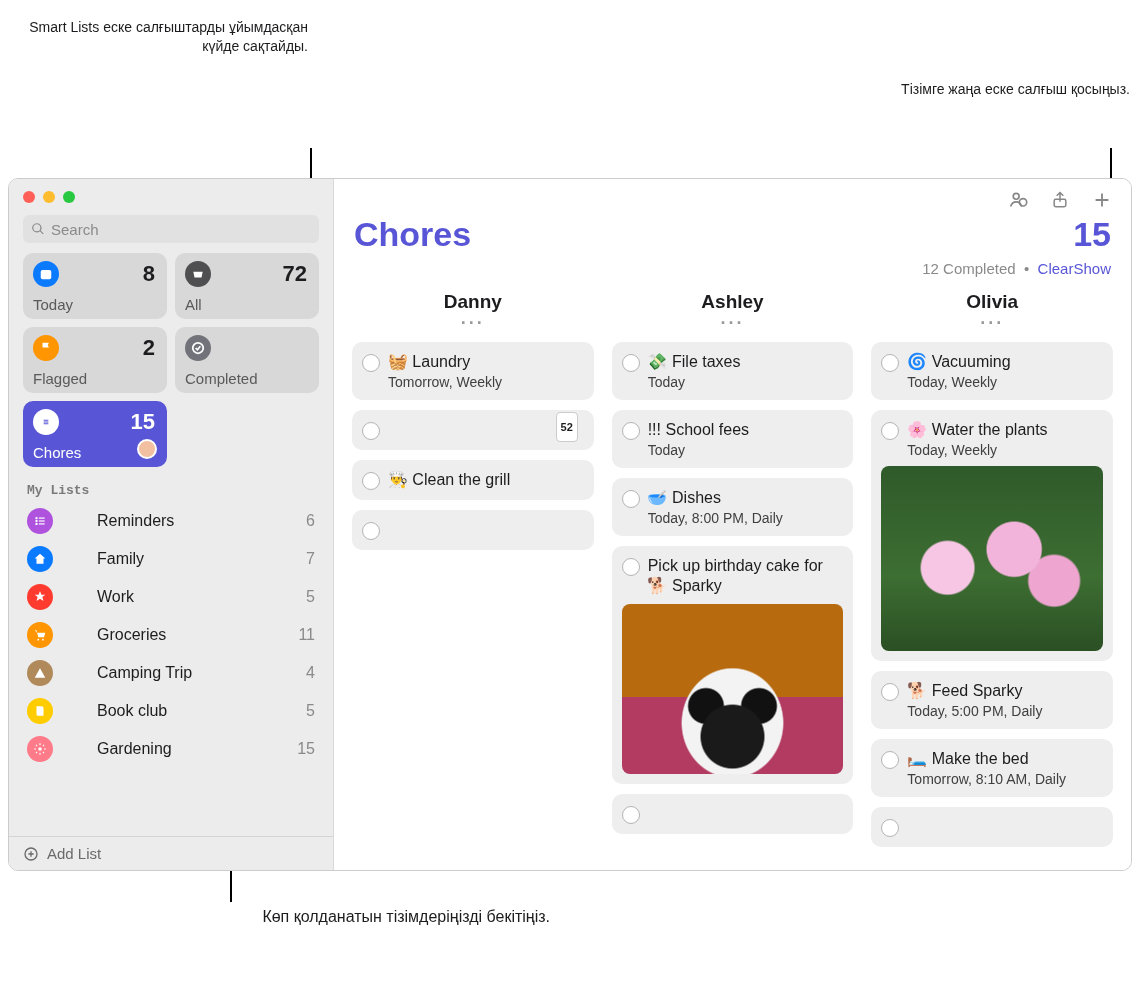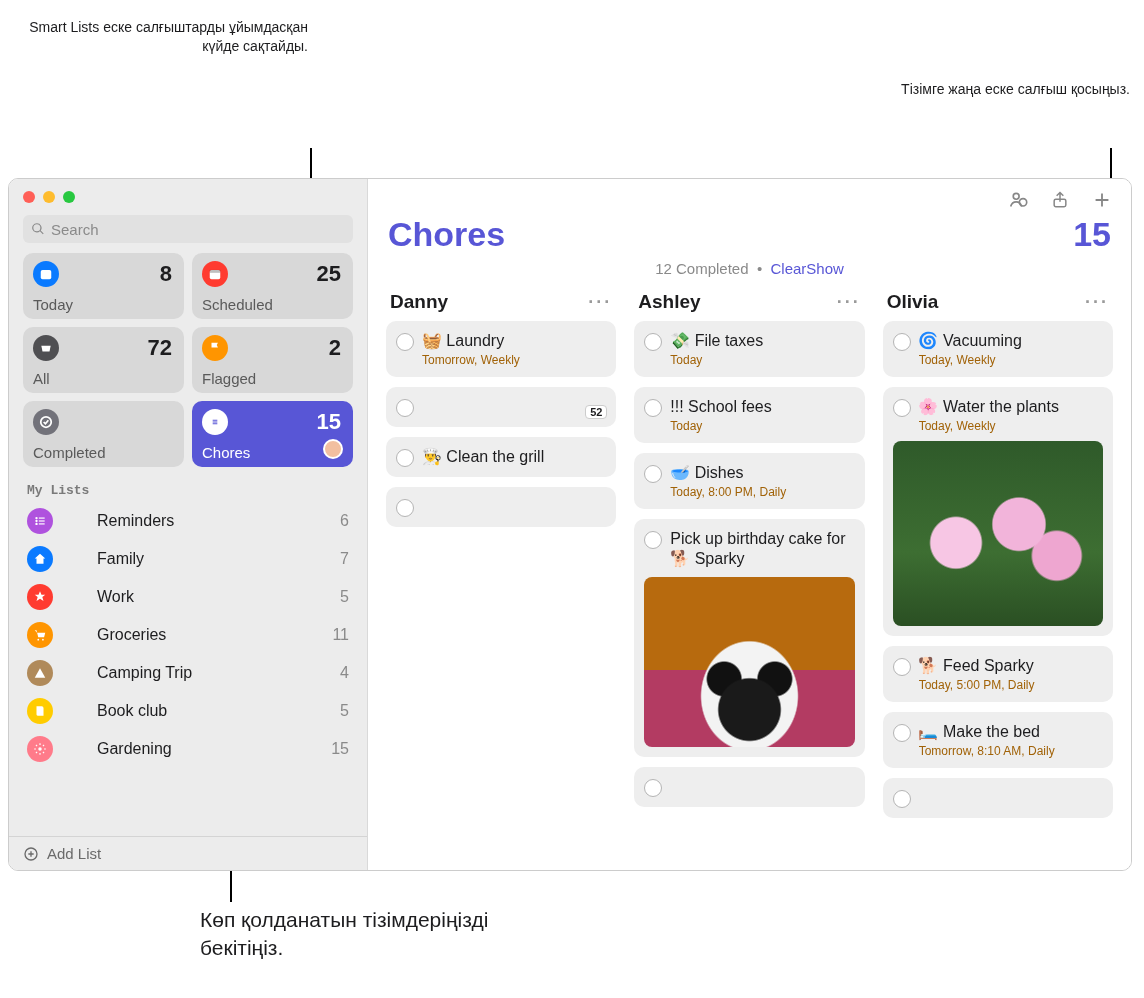--- a/index.html
+++ b/index.html
@@ -27,21 +27,21 @@
     left: 8px; top: 178px;
     width: 1124px; height: 693px;
     border: 1px solid #ccc;
     border-radius: 10px;
     overflow: hidden;
     display: flex;
     background: #fff;
   }
   
   .sidebar {
-    width: 359px;
+    width: 325px;
     background: #ececec;
     display: flex;
     flex-direction: column;
     border-right: 1px solid #d9d9d9;
     position: relative;
   }
   .traffic {
     display: flex;
     gap: 8px;
     padding: 12px 14px 8px;
@@ -109,43 +109,43 @@
   
   .main { flex:1; display:flex; flex-direction:column; background:#fff; }
   .toolbar {
     display:flex; justify-content:flex-end; gap:20px;
     padding:10px 18px 4px;
   }
   .toolbar .tbtn { width:22px;height:22px;color:#878787;cursor:pointer; display:flex;align-items:center;justify-content:center;}
   .header { padding: 0 20px 6px; display:flex; justify-content:space-between; align-items:flex-start;}
   .title { font-size:34px; font-weight:700; color:#5856d6; }
   .big-count { font-size:34px; font-weight:700; color:#5856d6; text-align:right;}
-  .subhead { padding:0 20px 10px; display:flex; justify-content:center; font-size:15px;}
+  .subhead { padding:0 20px 10px; display:flex; justify-content:flex-end; font-size:15px;}
   .subhead .left { color:#8a8a8a; }
   .subhead .clear { color:#5856d6; cursor:pointer; }
   .subhead .show { color:#5856d6; cursor:pointer; }
   .columns { flex:1; display:flex; gap:18px; padding:0 18px 0; overflow:hidden;}
   .col { flex:1; min-width:0; display:flex; flex-direction:column; }
-  .col-head { display:flex; justify-content:space-between; align-items:center; padding:4px 4px 8px; font-weight:700; font-size:19px;}
+  .col-head { display:flex; justify-content:space-between; align-items:center; padding:4px 4px 8px; font-weight:700; font-size:19px;flex-direction:column;}
   .col-head .more { color:#9a9a9a; font-size:18px; letter-spacing:2px; cursor:pointer;}
   .card {
     background:#eeeeee;
     border-radius:10px;
     padding:10px 10px 10px 10px;
     margin-bottom:10px;
     position:relative;
   }
   .card-row { display:flex; align-items:flex-start; gap:8px;}
   .radio {
     width:18px;height:18px;border:1.5px solid #b4b4b4;border-radius:50%;
     flex:0 0 18px; margin-top:2px; cursor:pointer; background:#fff;
   }
   .ct { flex:1; min-width:0;}
   .ct .t { font-size:16px; line-height:1.25;}
-  .ct .sub { font-size:12px; color:#a16207; margin-top:2px;}
+  .ct .sub { font-size:14px; color:#404040; margin-top:2px;}
   .thumb {
     margin-top:8px; border-radius:8px; width:100%; height:170px;
     background:#8899aa;
   }
   .thumb.italy{
     background: linear-gradient(180deg,#bfe0ef 0%,#bfe0ef 35%,#8fb3c7 36%,#6d94a8 55%,#cdd4cf 56%,#4f7f91 72%,#2c5570 100%);
   }
   .thumb.dog{
     height:170px;
     background:
@@ -159,31 +159,31 @@
     height:185px;
     background:
       radial-gradient(circle at 30% 55%, #f7c6e4 0 14%, transparent 15%),
       radial-gradient(circle at 60% 45%, #f2b4da 0 16%, transparent 17%),
       radial-gradient(circle at 78% 62%, #eea6d0 0 12%, transparent 13%),
       radial-gradient(circle at 30% 55%, #f2d24a 0 3%, transparent 4%),
       radial-gradient(circle at 60% 45%, #f2d24a 0 3%, transparent 4%),
       linear-gradient(180deg,#2f5a2a 0%,#3d6e32 60%,#2a4f23 100%);
   }
   .corner-badge{
-    position:absolute; right:9px; bottom:8px;
-    width:22px;height:14px;border-radius:4px;background:#fff;border:1px solid #ccc;
+    position:absolute; right:16px; bottom:8px;
+    width:22px;height:30px;border-radius:4px;background:#fff;border:1px solid #ccc;
     font-size:11px;display:flex;align-items:center;justify-content:center;font-weight:600;
   }
   .card.empty { padding:10px; }
   
   .callout-bottom {
     position:absolute;
-    font-size:21px;
+    font-size:16px;
     line-height:1.35;
-    text-align:left;
+    text-align:right;
   }
 </style>
 </head>
 <body>
 
 <div class="callout" style="left:18px;top:18px;width:290px;">Smart Lists еске салғыштарды ұйымдасқан күйде сақтайды.</div>
 <div class="callout-line" style="left:310px;top:148px;width:2px;height:230px;"></div>
 
 <div class="callout" style="left:830px;top:80px;width:300px;">Тізімге жаңа еске салғыш қосыңыз.</div>
 <div class="callout-line" style="left:1110px;top:148px;width:2px;height:34px;"></div>
@@ -210,30 +210,20 @@
         <div class="smart-card">
           <div class="smart-icon" style="background:#0a7aff">
             <svg width="14" height="14" viewBox="0 0 24 24" fill="#fff">
               <rect x="3" y="5" width="18" height="16" rx="3"></rect>
             </svg>
           </div>
           <div class="smart-count">8</div>
           <div class="smart-name">Today</div>
         </div>
         <div class="smart-card">
-          <div class="smart-icon" style="background:#ff3b30">
-            <svg width="14" height="14" viewBox="0 0 24 24" fill="#fff">
-              <rect x="3" y="5" width="18" height="16" rx="3"></rect>
-              <rect x="3" y="5" width="18" height="5" fill="rgba(0,0,0,.25)"></rect>
-            </svg>
-          </div>
-          <div class="smart-count">25</div>
-          <div class="smart-name">Scheduled</div>
-        </div>
-        <div class="smart-card">
           <div class="smart-icon" style="background:#4f4f52">
             <svg width="14" height="14" viewBox="0 0 24 24" fill="#fff">
               <path d="M4 8h16l-2 10H6z"></path>
             </svg>
           </div>
           <div class="smart-count">72</div>
           <div class="smart-name">All</div>
         </div>
         <div class="smart-card">
           <div class="smart-icon" style="background:#ff9500">

